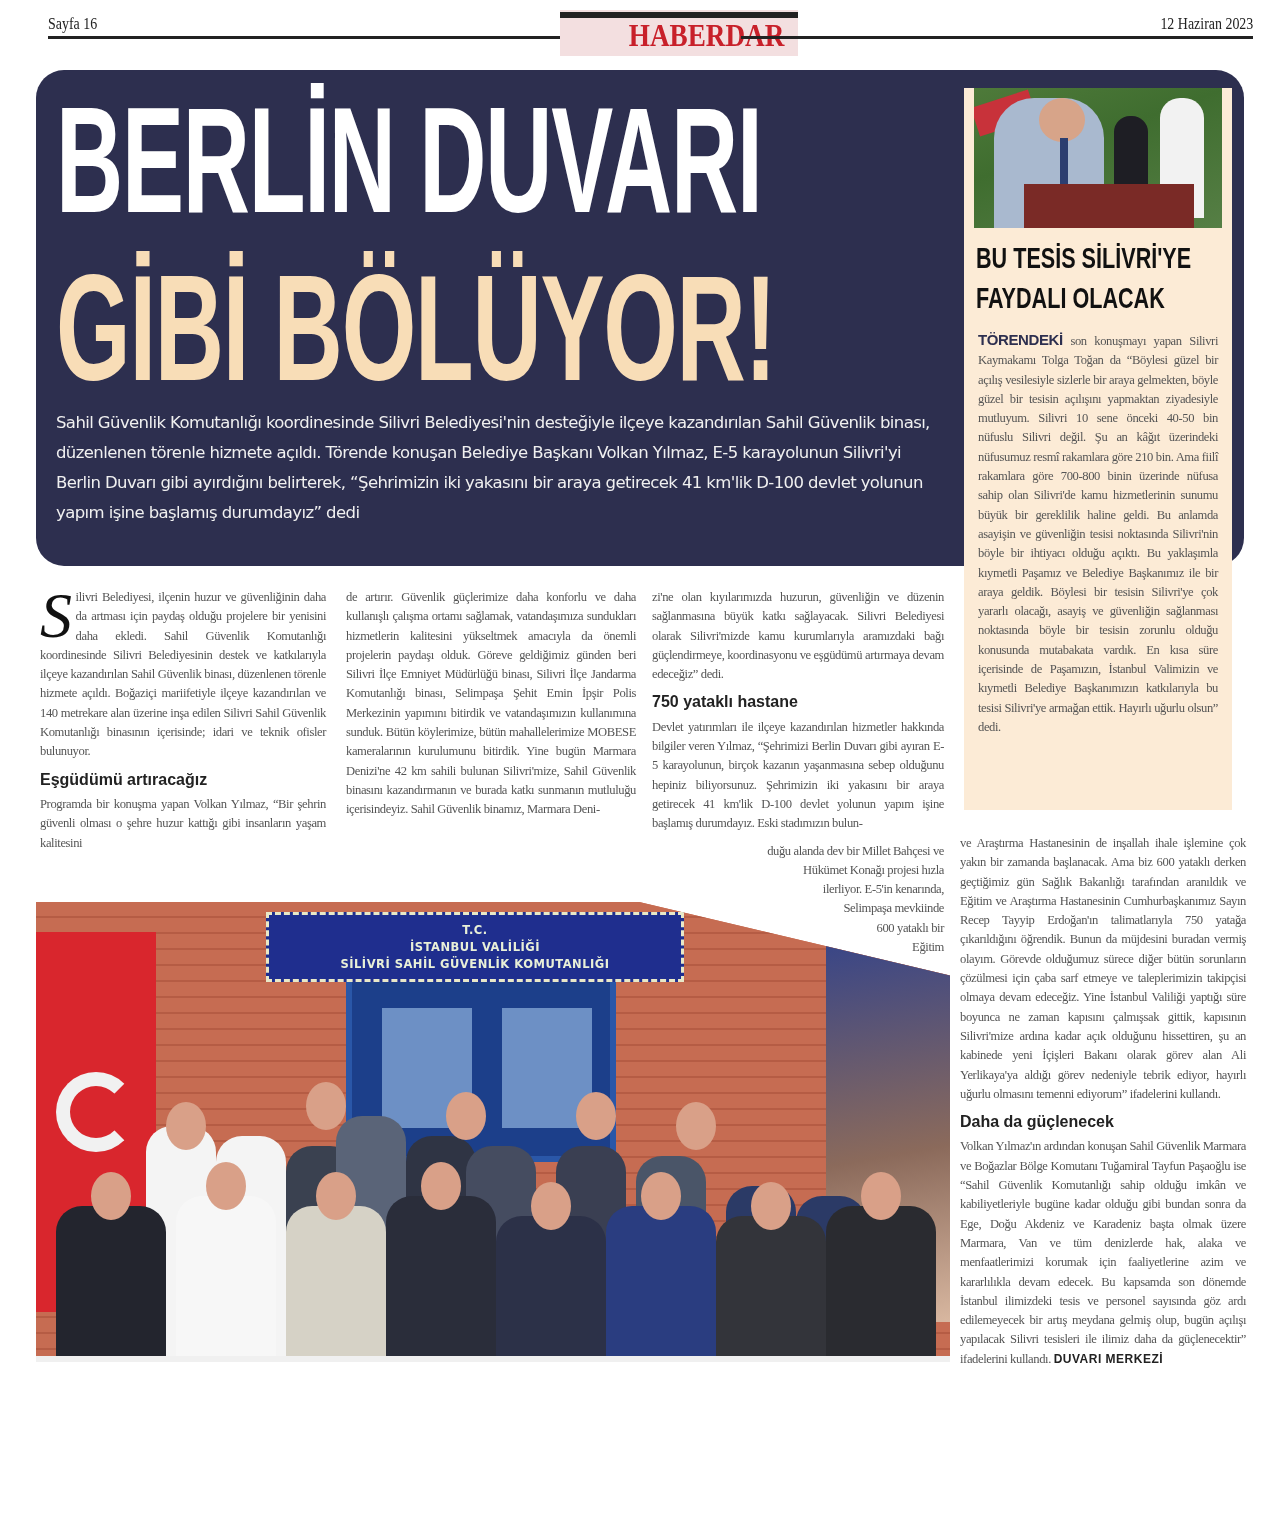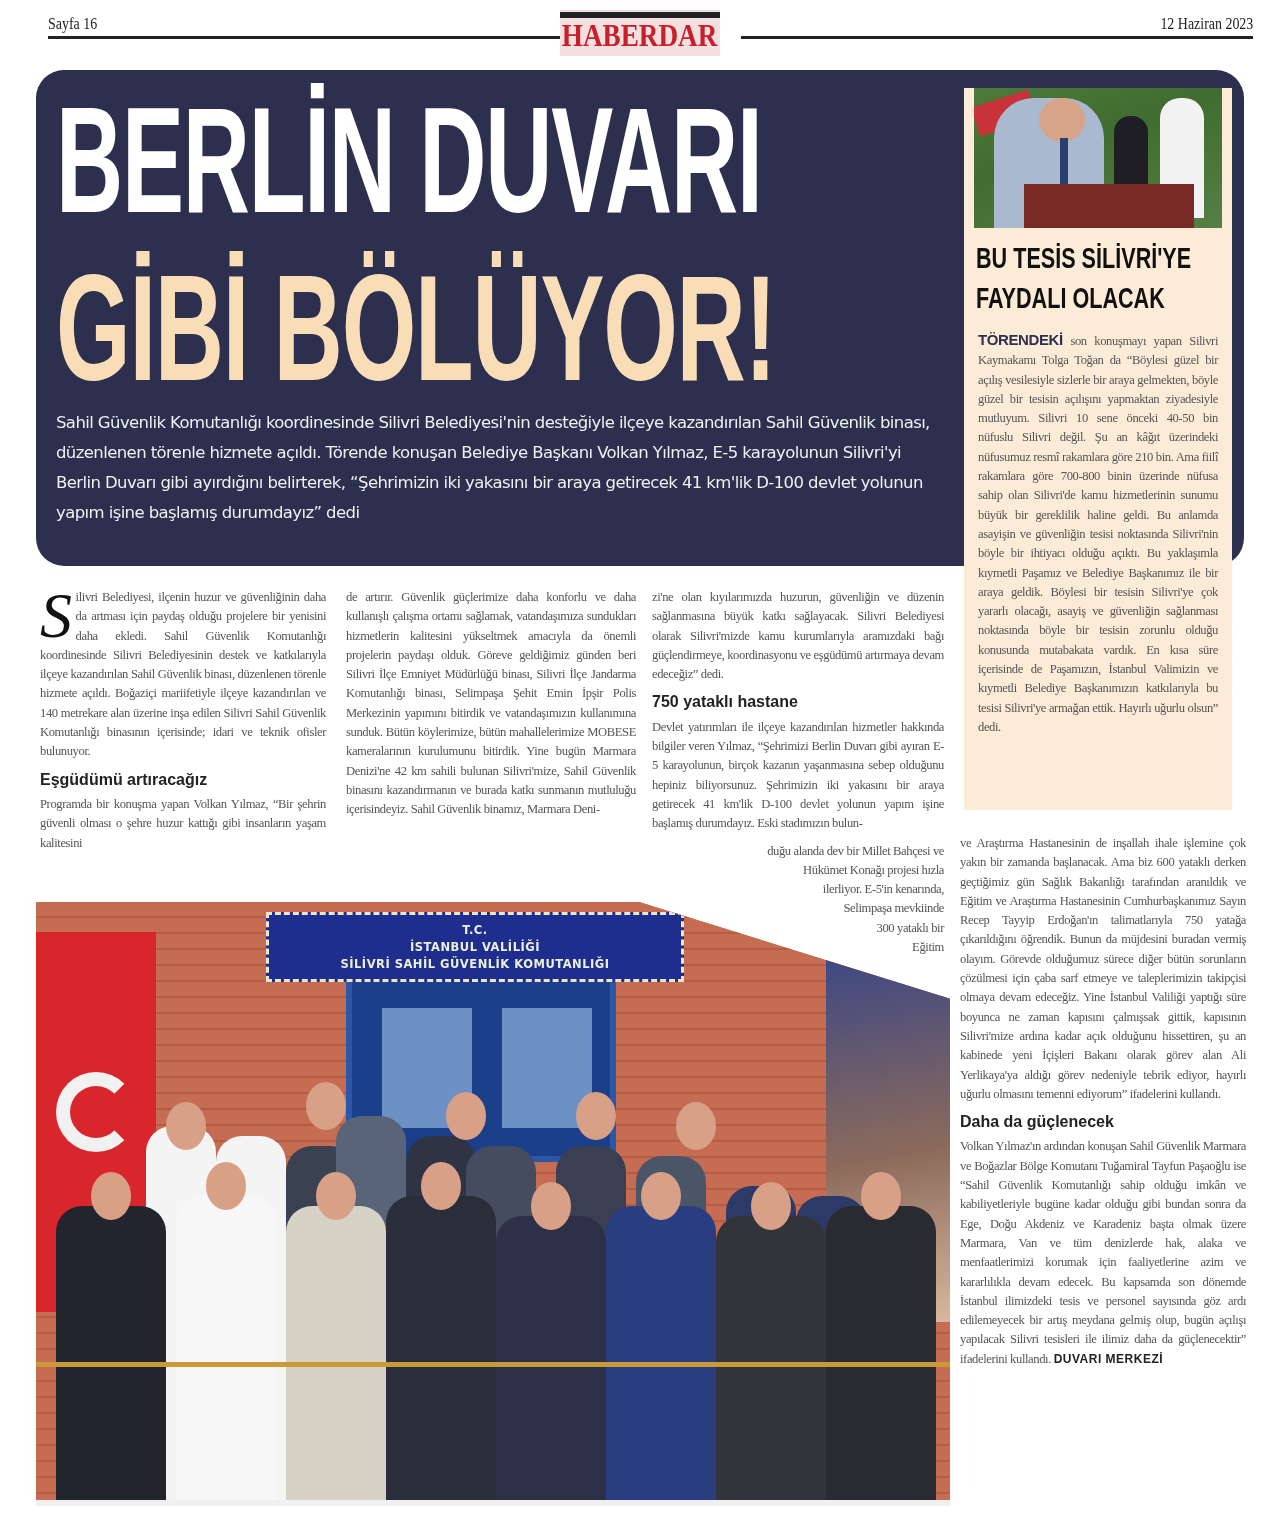--- a/index.html
+++ b/index.html
@@ -5,21 +5,21 @@
   * { box-sizing: border-box; margin: 0; padding: 0; }
   html, body { width: 1280px; height: 1513px; background: #ffffff; overflow: hidden; }
   body { position: relative; font-family: "Liberation Serif", serif; color: #333; }
 
   
   .masthead { position: absolute; left: 48px; top: 0; width: 1205px; height: 60px; }
   .page-num { position: absolute; left: 0; top: 14px; font-size: 17px; color: #222; font-family: "Liberation Serif", serif; transform: scaleX(0.82); transform-origin: left; }
   .page-date { position: absolute; right: 0; top: 14px; font-size: 17px; color: #222; font-family: "Liberation Serif", serif; transform: scaleX(0.82); transform-origin: right; }
   .rule-left { position: absolute; left: 0; top: 36px; width: 512px; height: 3px; background: #222; }
   .rule-right { position: absolute; right: 0; top: 36px; width: 512px; height: 3px; background: #222; }
-  .logo { position: absolute; left: 512px; top: 10px; width: 160px; height: 46px; background: #f3dfe0; display: flex; flex-direction: column; align-items: center; }
+  .logo { position: absolute; left: 512px; top: 10px; width: 238px; height: 46px; background: #f3dfe0; display: flex; flex-direction: column; align-items: flex-end; }
   .logo-strip { width: 100%; height: 6px; background: #222; margin-top: 2px; }
   .logo-text { font-family: "Liberation Serif", serif; font-size: 32px; font-weight: bold; color: #c8202a; letter-spacing: 0px; line-height: 34px; transform: scaleX(0.85); }
 
   
   .hero { position: absolute; left: 36px; top: 70px; width: 1208px; height: 496px; background: #2d2f4f; border-radius: 28px; }
   .headline-1 { position: absolute; left: 20px; top: 20px; width: 900px; font-family: "Liberation Sans", sans-serif; font-weight: bold; font-size: 150px; line-height: 140px; color: #ffffff; letter-spacing: -2px; transform: scaleX(0.62); transform-origin: left; white-space: nowrap; }
   .headline-2 { position: absolute; left: 20px; top: 188px; width: 900px; font-family: "Liberation Sans", sans-serif; font-weight: bold; font-size: 150px; line-height: 140px; color: #f8ddb7; letter-spacing: -2px; transform: scaleX(0.64); transform-origin: left; white-space: nowrap; }
   .lead { position: absolute; left: 20px; top: 338px; width: 880px; font-family: "DejaVu Sans", sans-serif; font-size: 16.5px; line-height: 30px; color: #f0f0f0; letter-spacing: -0.6px; }
 
   
@@ -42,21 +42,21 @@
   .col1 { left: 40px; top: 588px; width: 286px; }
   .col2 { left: 346px; top: 588px; width: 290px; }
   .col3 { left: 652px; top: 588px; width: 292px; }
   .col4 { left: 960px; top: 834px; width: 286px; }
   .dropcap { float: left; font-size: 64px; line-height: 52px; margin: 2px 4px 0 0; color: #111; font-family: "Liberation Serif", serif; font-style: italic; }
   .subhead { font-family: "Liberation Sans", sans-serif; font-weight: bold; font-size: 16px; color: #222; margin: 8px 0 6px 0; letter-spacing: 0; }
   .byline { font-family: "Liberation Sans", sans-serif; font-weight: bold; font-size: 12px; color: #222; letter-spacing: 0.5px; }
   .stair { display: block; text-align: right; }
 
   
-  .photo { position: absolute; left: 36px; top: 902px; width: 914px; height: 604px; overflow: hidden; background: #c86a4d; clip-path: polygon(0 0, 66% 0, 100% 16%, 100% 100%, 0 100%); }
+  .photo { position: absolute; left: 36px; top: 902px; width: 914px; height: 460px; overflow: hidden; background: #c86a4d; clip-path: polygon(0 0, 66% 0, 100% 16%, 100% 100%, 0 100%); }
   .ph-wall { position: absolute; inset: 0; background: repeating-linear-gradient(180deg, #c66c52 0px, #c66c52 14px, #b55c44 14px, #b55c44 16px); }
   .ph-flag { position: absolute; left: 0; top: 30px; width: 120px; height: 380px; background: #d9262d; }
   .ph-crescent { position: absolute; left: 20px; top: 140px; width: 80px; height: 80px; border-radius: 50%; border: 14px solid #f1f1f1; border-right-color: transparent; }
   .ph-door { position: absolute; left: 310px; top: 60px; width: 270px; height: 200px; background: #1c3f8a; border: 6px solid #2a57a8; }
   .ph-door-glass { position: absolute; left: 30px; top: 40px; width: 90px; height: 120px; background: #6d90c5; }
   .ph-door-glass.r { left: 150px; }
   .ph-poster { position: absolute; left: 790px; top: 0; width: 124px; height: 420px; background: linear-gradient(170deg, #2a3f8f 0%, #8b6a5b 60%, #d8b7a0 100%); }
   .ph-sign { position: absolute; left: 230px; top: 10px; width: 418px; height: 70px; background: #1f2e8e; border: 3px dashed #e8e8c8; display: flex; flex-direction: column; align-items: center; justify-content: center; }
   .ph-sign span { font-family: "DejaVu Sans", sans-serif; font-weight: bold; color: #e9f0d8; font-size: 11.5px; line-height: 17px; letter-spacing: 0.5px; }
   .ph-people { position: absolute; left: 0; top: 170px; width: 914px; height: 434px; }
@@ -120,21 +120,21 @@
 </div>
 
 <div class="col col3">
   <p>zi'ne olan kıyılarımızda huzurun, güvenliğin ve düzenin sağlanmasına büyük katkı sağlayacak. Silivri Belediyesi olarak Silivri'mizde kamu kurumlarıyla aramızdaki bağı güçlendirmeye, koordinasyonu ve eşgüdümü artırmaya devam edeceğiz” dedi.</p>
   <div class="subhead">750 yataklı hastane</div>
   <p style="margin-bottom:8px">Devlet yatırımları ile ilçeye kazandırılan hizmetler hakkında bilgiler veren Yılmaz, “Şehrimizi Berlin Duvarı gibi ayıran E-5 karayolunun, birçok kazanın yaşanmasına sebep olduğunu hepiniz biliyorsunuz. Şehrimizin iki yakasını bir araya getirecek 41 km'lik D-100 devlet yolunun yapım işine başlamış durumdayız. Eski stadımızın bulun-</p>
   <span class="stair" style="padding-right:0px">duğu alanda dev bir Millet Bahçesi ve</span>
   <span class="stair">Hükümet Konağı projesi hızla</span>
   <span class="stair">ilerliyor. E-5'in kenarında,</span>
   <span class="stair">Selimpaşa mevkiinde</span>
-  <span class="stair">300 yataklı bir</span>
+  <span class="stair">600 yataklı bir</span>
   <span class="stair">Eğitim</span>
 </div>
 
 <div class="col col4">
   <p>ve Araştırma Hastanesinin de inşallah ihale işlemine çok yakın bir zamanda başlanacak. Ama biz 600 yataklı derken geçtiğimiz gün Sağlık Bakanlığı tarafından aranıldık ve Eğitim ve Araştırma Hastanesinin Cumhurbaşkanımız Sayın Recep Tayyip Erdoğan'ın talimatlarıyla 750 yatağa çıkarıldığını öğrendik. Bunun da müjdesini buradan vermiş olayım. Görevde olduğumuz sürece diğer bütün sorunların çözülmesi için çaba sarf etmeye ve taleplerimizin takipçisi olmaya devam edeceğiz. Yine İstanbul Valiliği yaptığı süre boyunca ne zaman kapısını çalmışsak gittik, kapısının Silivri'mize ardına kadar açık olduğunu hissettiren, şu an kabinede yeni İçişleri Bakanı olarak görev alan Ali Yerlikaya'ya aldığı görev nedeniyle tebrik ediyor, hayırlı uğurlu olmasını temenni ediyorum” ifadelerini kullandı.</p>
   <div class="subhead">Daha da güçlenecek</div>
   <p>
     <span>Volkan Yılmaz'ın ardından konuşan Sahil Güvenlik Marmara ve Boğazlar Bölge Komutanı Tuğamiral Tayfun Paşaoğlu ise “Sahil Güvenlik Komutanlığı sahip olduğu imkân ve kabiliyetleriyle bugüne kadar olduğu gibi bundan sonra da Ege, Doğu Akdeniz ve Karadeniz başta olmak üzere Marmara, Van ve tüm denizlerde hak, alaka ve menfaatlerimizi korumak için faaliyetlerine azim ve kararlılıkla devam edecek. Bu kapsamda son dönemde İstanbul ilimizdeki tesis ve personel sayısında göz ardı edilemeyecek bir artış meydana gelmiş olup, bugün açılışı yapılacak Silivri tesisleri ile ilimiz daha da güçlenecektir” ifadelerini kullandı.</span>
     <span class="byline">DUVARI MERKEZİ</span>
   </p>

